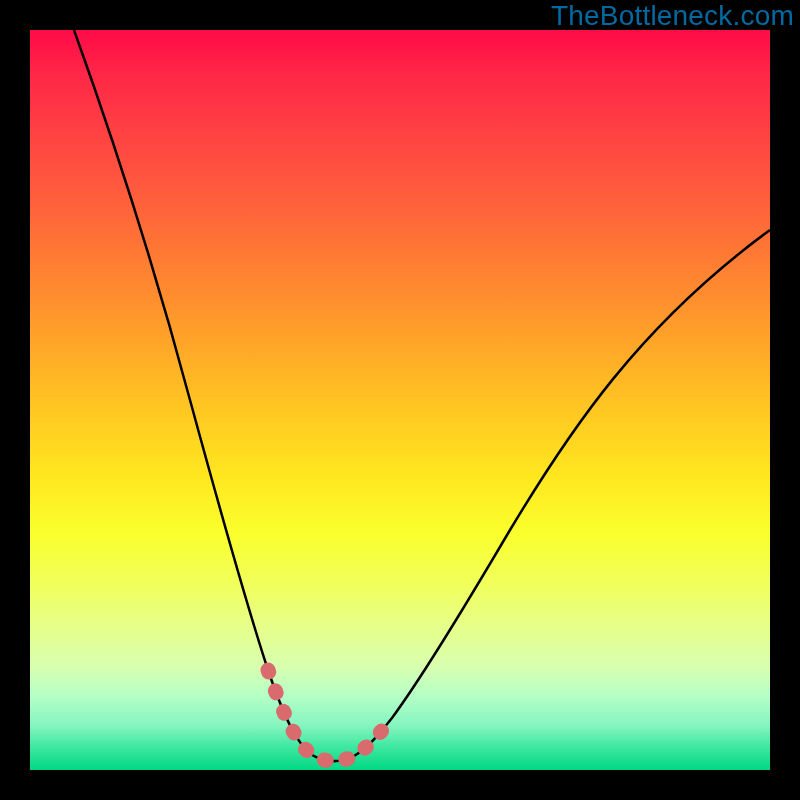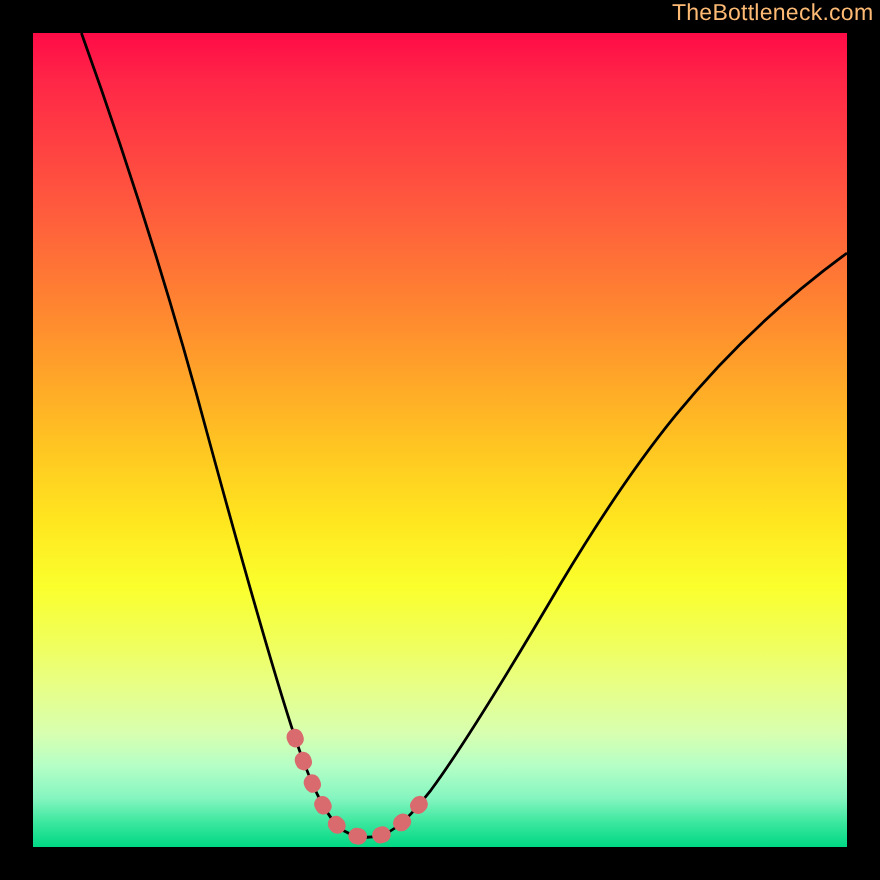--- a/index.html
+++ b/index.html
@@ -37,22 +37,22 @@
       #b5ffc6 90%,
       #85f5c0 94%,
       #3be79e 97%,
       #00d884 100%
     );
   }
   .watermark {
     position: absolute;
     top: 0px;
     right: 6px;
-    color: #fdba74;
-    font-size: 21px;
+    color: #0369a1;
+    font-size: 28px;
     font-weight: 500;
     letter-spacing: 0.2px;
     font-family: Arial, Helvetica, sans-serif;
     z-index: 5;
   }
   svg.curve {
     position: absolute;
     left: 0;
     top: 0;
     width: 740px;

